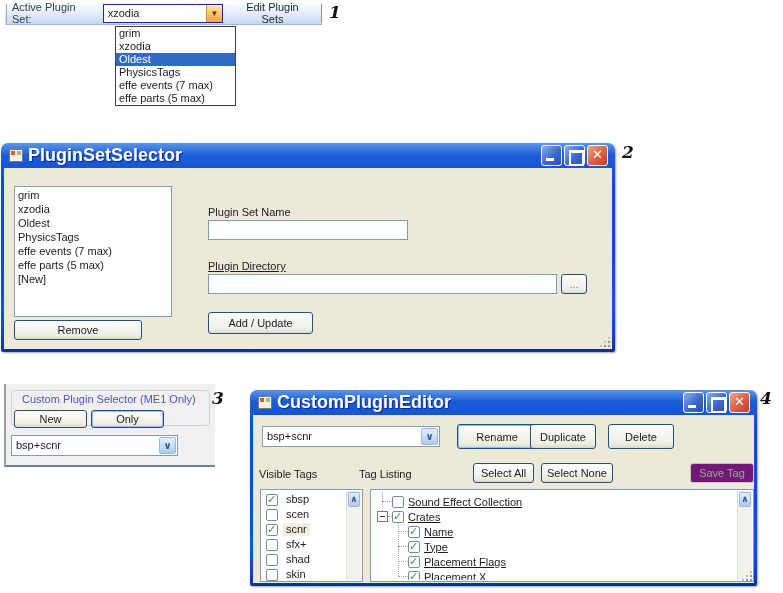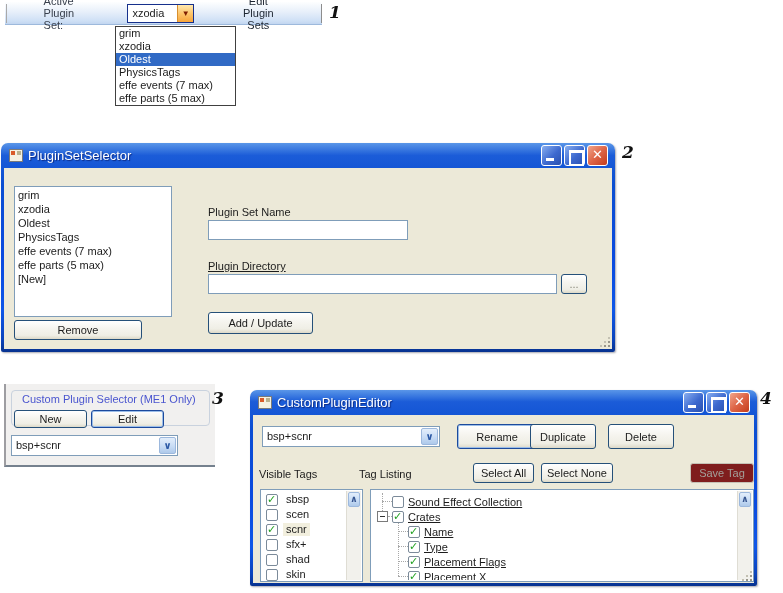--- a/index.html
+++ b/index.html
@@ -8,62 +8,62 @@
          font-family:"Liberation Sans","DejaVu Sans",sans-serif; font-size:11px; color:#1c1c1c; }
 
   .abs { position:absolute; }
 
   
   .marker { font-family:"DejaVu Serif",serif; font-style:italic; font-weight:bold; font-size:17px; color:#111; }
 
   
   .toolbar { left:5px; top:2px; width:317px; height:23px;
     background:linear-gradient(180deg,#fdfeff 0%,#e7effa 45%,#cfe0f5 85%,#c2d6f0 100%);
-    border-bottom:1px solid #9db9dc; display:flex; align-items:center;gap:32px; }
+    border-bottom:1px solid #9db9dc; display:flex; align-items:center; }
   .tb-grip { width:1px; height:19px; background:#a9a9a9; margin-left:1px; margin-right:5px; }
   .tb-label { color:#39404d; padding-right:5px; }
   .tb-combo { width:121px; height:19px; background:#fff; border:1px solid #16308c; display:flex; }
   .tb-combo .val { flex:1; padding:2px 0 0 4px; }
   .tb-combo .btn { width:16px; background:linear-gradient(180deg,#ffe9b0 0%,#fdc66c 50%,#f8a53a 100%);
     border-left:1px solid #d88f2e; color:#7e1e00; font-size:8px; line-height:17px; text-align:center; }
   .tb-edit { margin-left:5px; padding:3px 6px; color:#1b2430; background:transparent; border:0; font-size:11px; }
   .tb-sep { width:1px; height:19px; background:#8d8d8d; margin-left:4px; box-shadow:1px 0 0 #ffffff; }
 
   
   .dropdown { left:115px; top:26px; width:121px; background:#fff; border:1px solid #404040; z-index:5; }
   .dropdown .dd-item { height:13px; line-height:13px; padding-left:3px; white-space:nowrap; }
   .dropdown .dd-item.selected { background:#316ac5; color:#fff; }
 
   
   .xp-window { border-radius:7px 7px 2px 2px; padding:0 3px 3px;
     background:linear-gradient(180deg,#5a96e8 0%,#1b5cd8 6%,#0b4ed2 20%,#0a4adf 55%,#0e56e8 80%,#0a43bc 94%,#07328f 100%);
     box-shadow:1px 1px 2px rgba(0,0,30,.35); }
   .xp-titlebar { height:25px; display:flex; align-items:center; padding:0 4px 0 5px; }
-  .xp-title { color:#fff; font-weight:normal; font-size:13px; flex:1; margin-left:5px;
+  .xp-title { color:#fff; font-weight:bold; font-size:18px; flex:1; margin-left:5px;
     text-shadow:1px 1px 1px rgba(0,0,60,.55); white-space:nowrap; overflow:hidden; }
   .form-icon { width:14px; height:13px; background:#f4f1e2; border:1px solid #7a7a7a; position:relative; flex:none; }
   .form-icon::before { content:""; position:absolute; left:1px; top:1px; width:4px; height:4px; background:#d95b2a; }
   .form-icon::after  { content:""; position:absolute; right:1px; top:1px; width:4px; height:4px; background:#b9b28f; }
   .caption-btns { display:flex; gap:2px; }
   .cap-btn { width:21px; height:21px; border:1px solid #fff; border-radius:3px; position:relative;
     background:linear-gradient(135deg,#88aef0 0%,#3d69cf 55%,#2a50af 100%); }
   .cap-btn.min::after { content:""; position:absolute; left:4px; bottom:4px; width:8px; height:3px; background:#fff; }
   .cap-btn.max::after { content:""; position:absolute; left:4px; top:4px; width:11px; height:11px;
     border:2px solid #fff; border-top-width:3px; }
   .cap-btn.close { background:linear-gradient(135deg,#f0a58b 0%,#de6547 50%,#c33c1c 100%); }
   .cap-btn.close::after { content:"✕"; position:absolute; left:0; right:0; top:1px; text-align:center;
     color:#fff; font-weight:bold; font-size:13px; }
   .xp-body { background:#ece9d8; position:relative; height:calc(100% - 25px); overflow:hidden; }
 
   
   .xpbtn { background:linear-gradient(180deg,#ffffff 0%,#f5f4ee 45%,#efeee5 80%,#ddd9c8 100%);
     border:1px solid #255079; border-radius:3px; font-size:11px; color:#1c1c1c;
     display:flex; align-items:center; justify-content:center; font-family:inherit; }
   .xpbtn.focused { border-color:#1c4a9c; box-shadow:inset 0 0 0 1px #9cbee8; }
-  .xpbtn.disabled { background:#7f1d1d; border-color:#c5c2b6; color:#a3a09a; }
+  .xpbtn.disabled { background:#701a75; border-color:#c5c2b6; color:#a3a09a; }
   .xpinput { background:#fff; border:1px solid #7f9db9; font-family:inherit; font-size:11px; padding:0 3px; }
   .sunkenbox { background:#fff; border:1px solid #7f9db9; }
   .xp-combo { background:#fff; border:1px solid #7f9db9; display:flex; }
   .xp-combo .val { flex:1; padding:3px 0 0 4px; white-space:nowrap; overflow:hidden; }
   .xp-combo .btn { width:17px; margin:1px; border:1px solid #9cb8dd; border-radius:2px;
     background:linear-gradient(180deg,#e3eefb 0%,#c8dcf5 55%,#aec9ea 100%);
     color:#2c59a5; font-weight:bold; font-size:10px; line-height:15px; text-align:center; }
   .grip { width:13px; height:13px; position:absolute; right:1px; bottom:1px;
     background-image:
       radial-gradient(circle at 11px 11px,#98958a 1.3px,transparent 1.5px),
@@ -164,21 +164,21 @@
     <div class="grip"></div>
   </div>
 </div>
 <span class="abs marker" style="left:622px; top:142px;">2</span>
 
 <div class="abs" id="panel3">
   <div class="groupbox">
     <div class="gb-title">Custom Plugin Selector (ME1 Only)</div>
   </div>
   <button class="abs xpbtn" style="left:8px; top:26px; width:73px; height:18px;">New</button>
-  <button class="abs xpbtn focused" style="left:85px; top:26px; width:73px; height:18px;">Edit</button>
+  <button class="abs xpbtn focused" style="left:85px; top:26px; width:73px; height:18px;">Only</button>
   <div class="abs xp-combo" style="left:5px; top:51px; width:167px; height:21px;">
     <span class="val">bsp+scnr</span>
     <span class="btn">∨</span>
   </div>
 </div>
 <span class="abs marker" style="left:212px; top:388px;">3</span>
 
 <div class="abs xp-window" id="win4">
   <div class="xp-titlebar">
     <span class="form-icon"></span>

